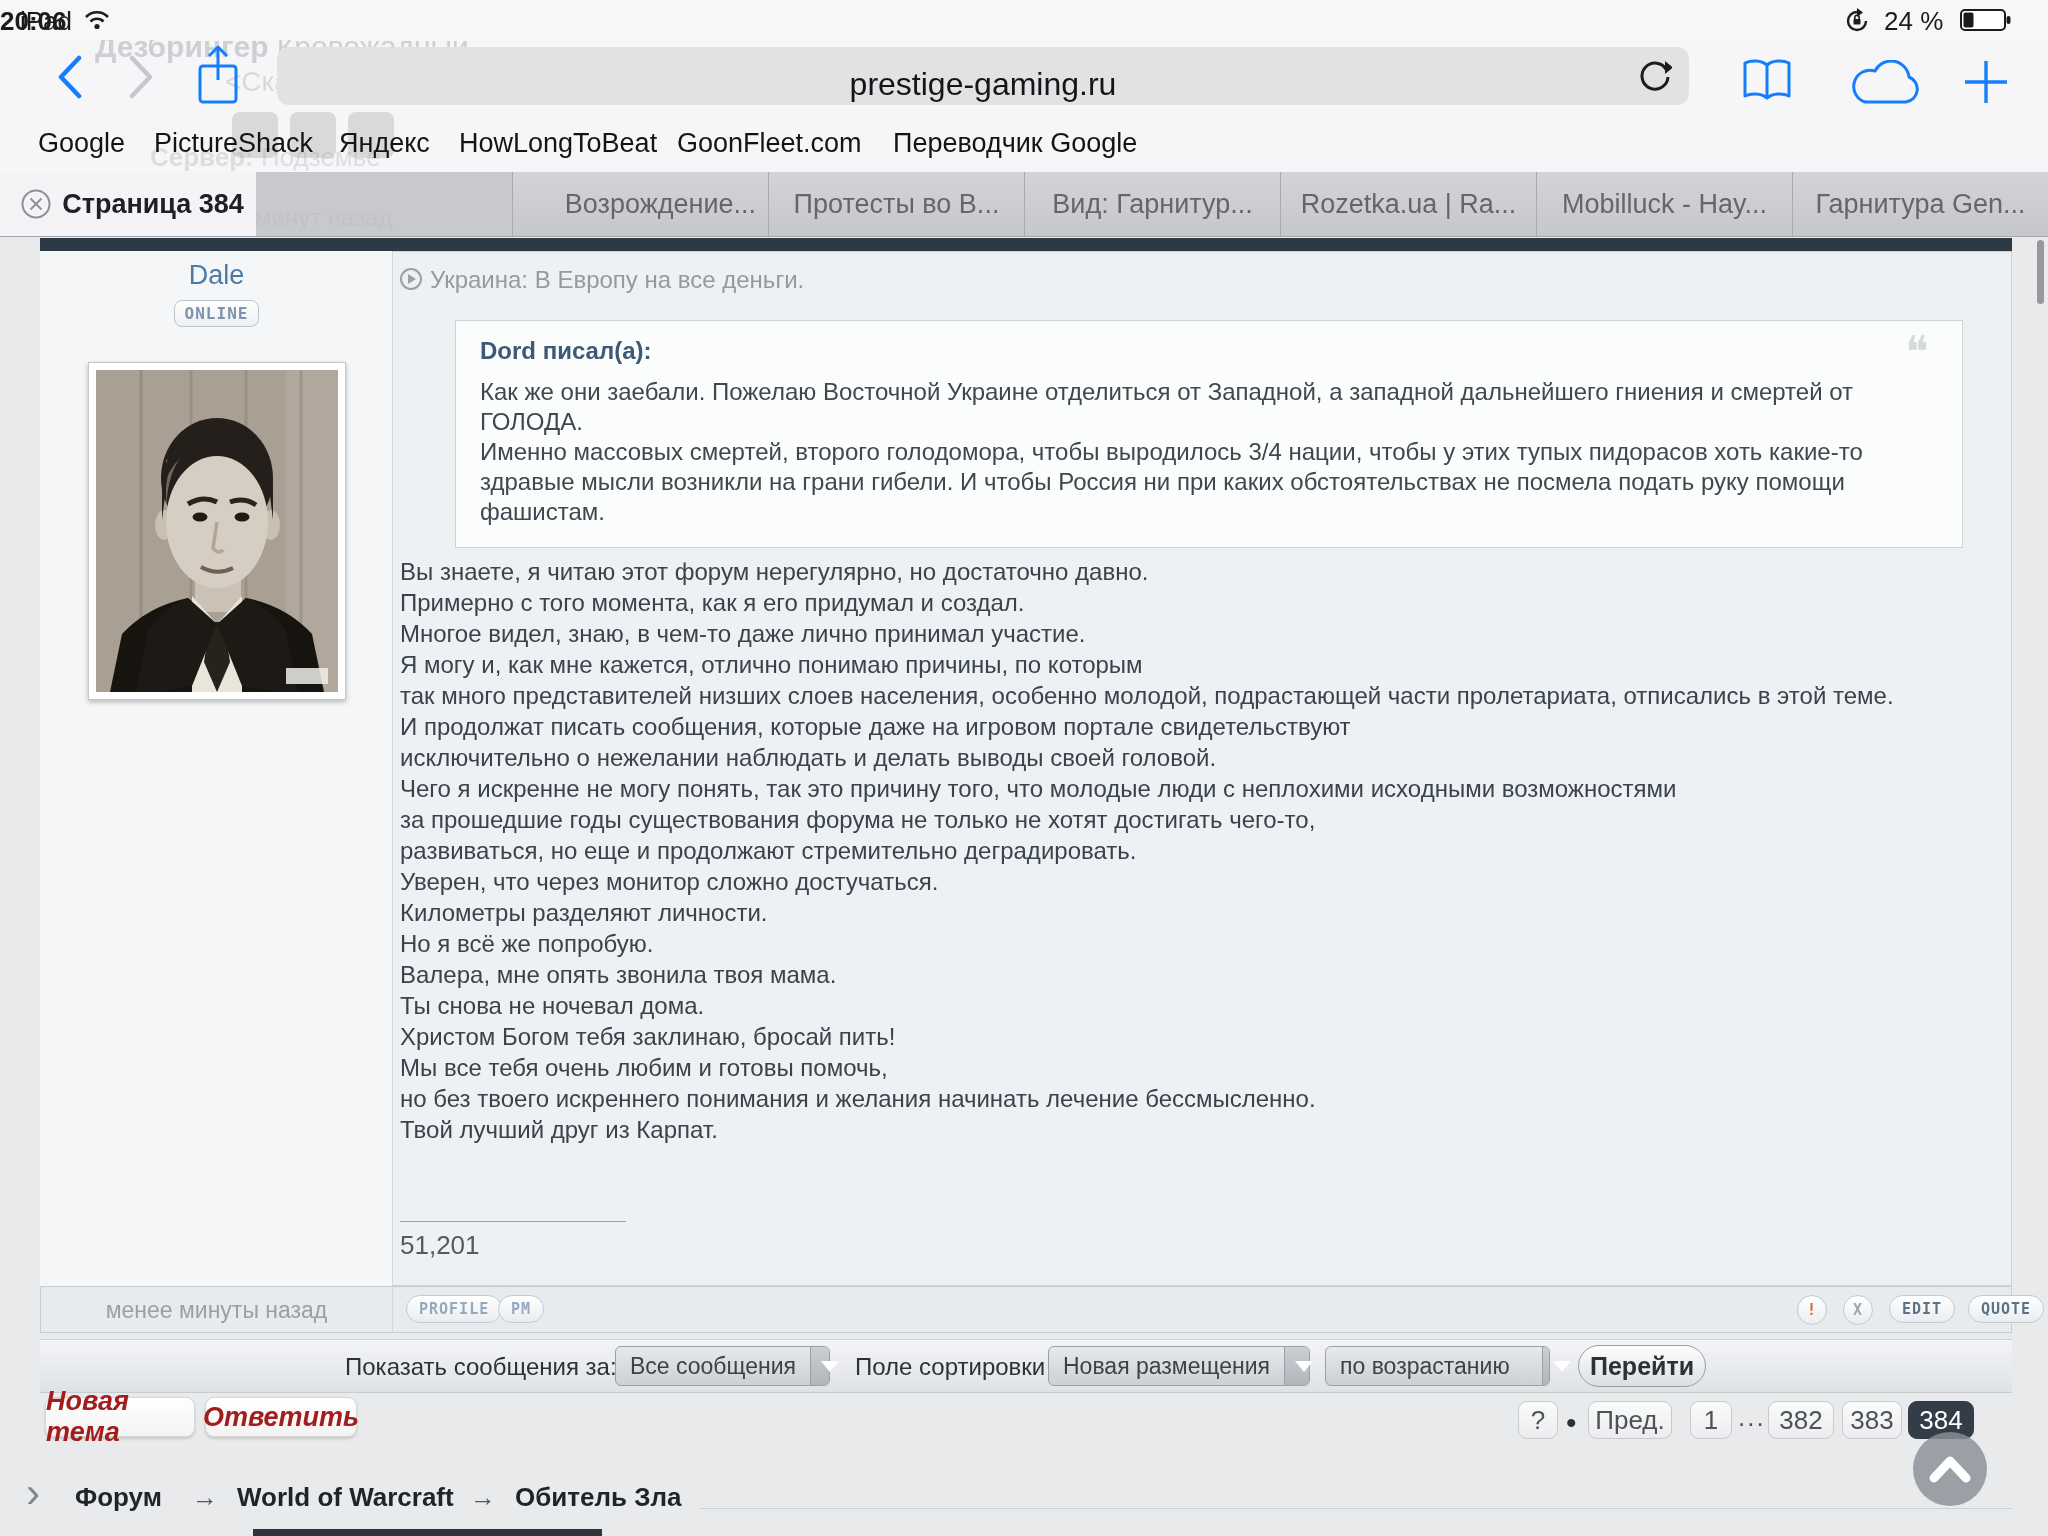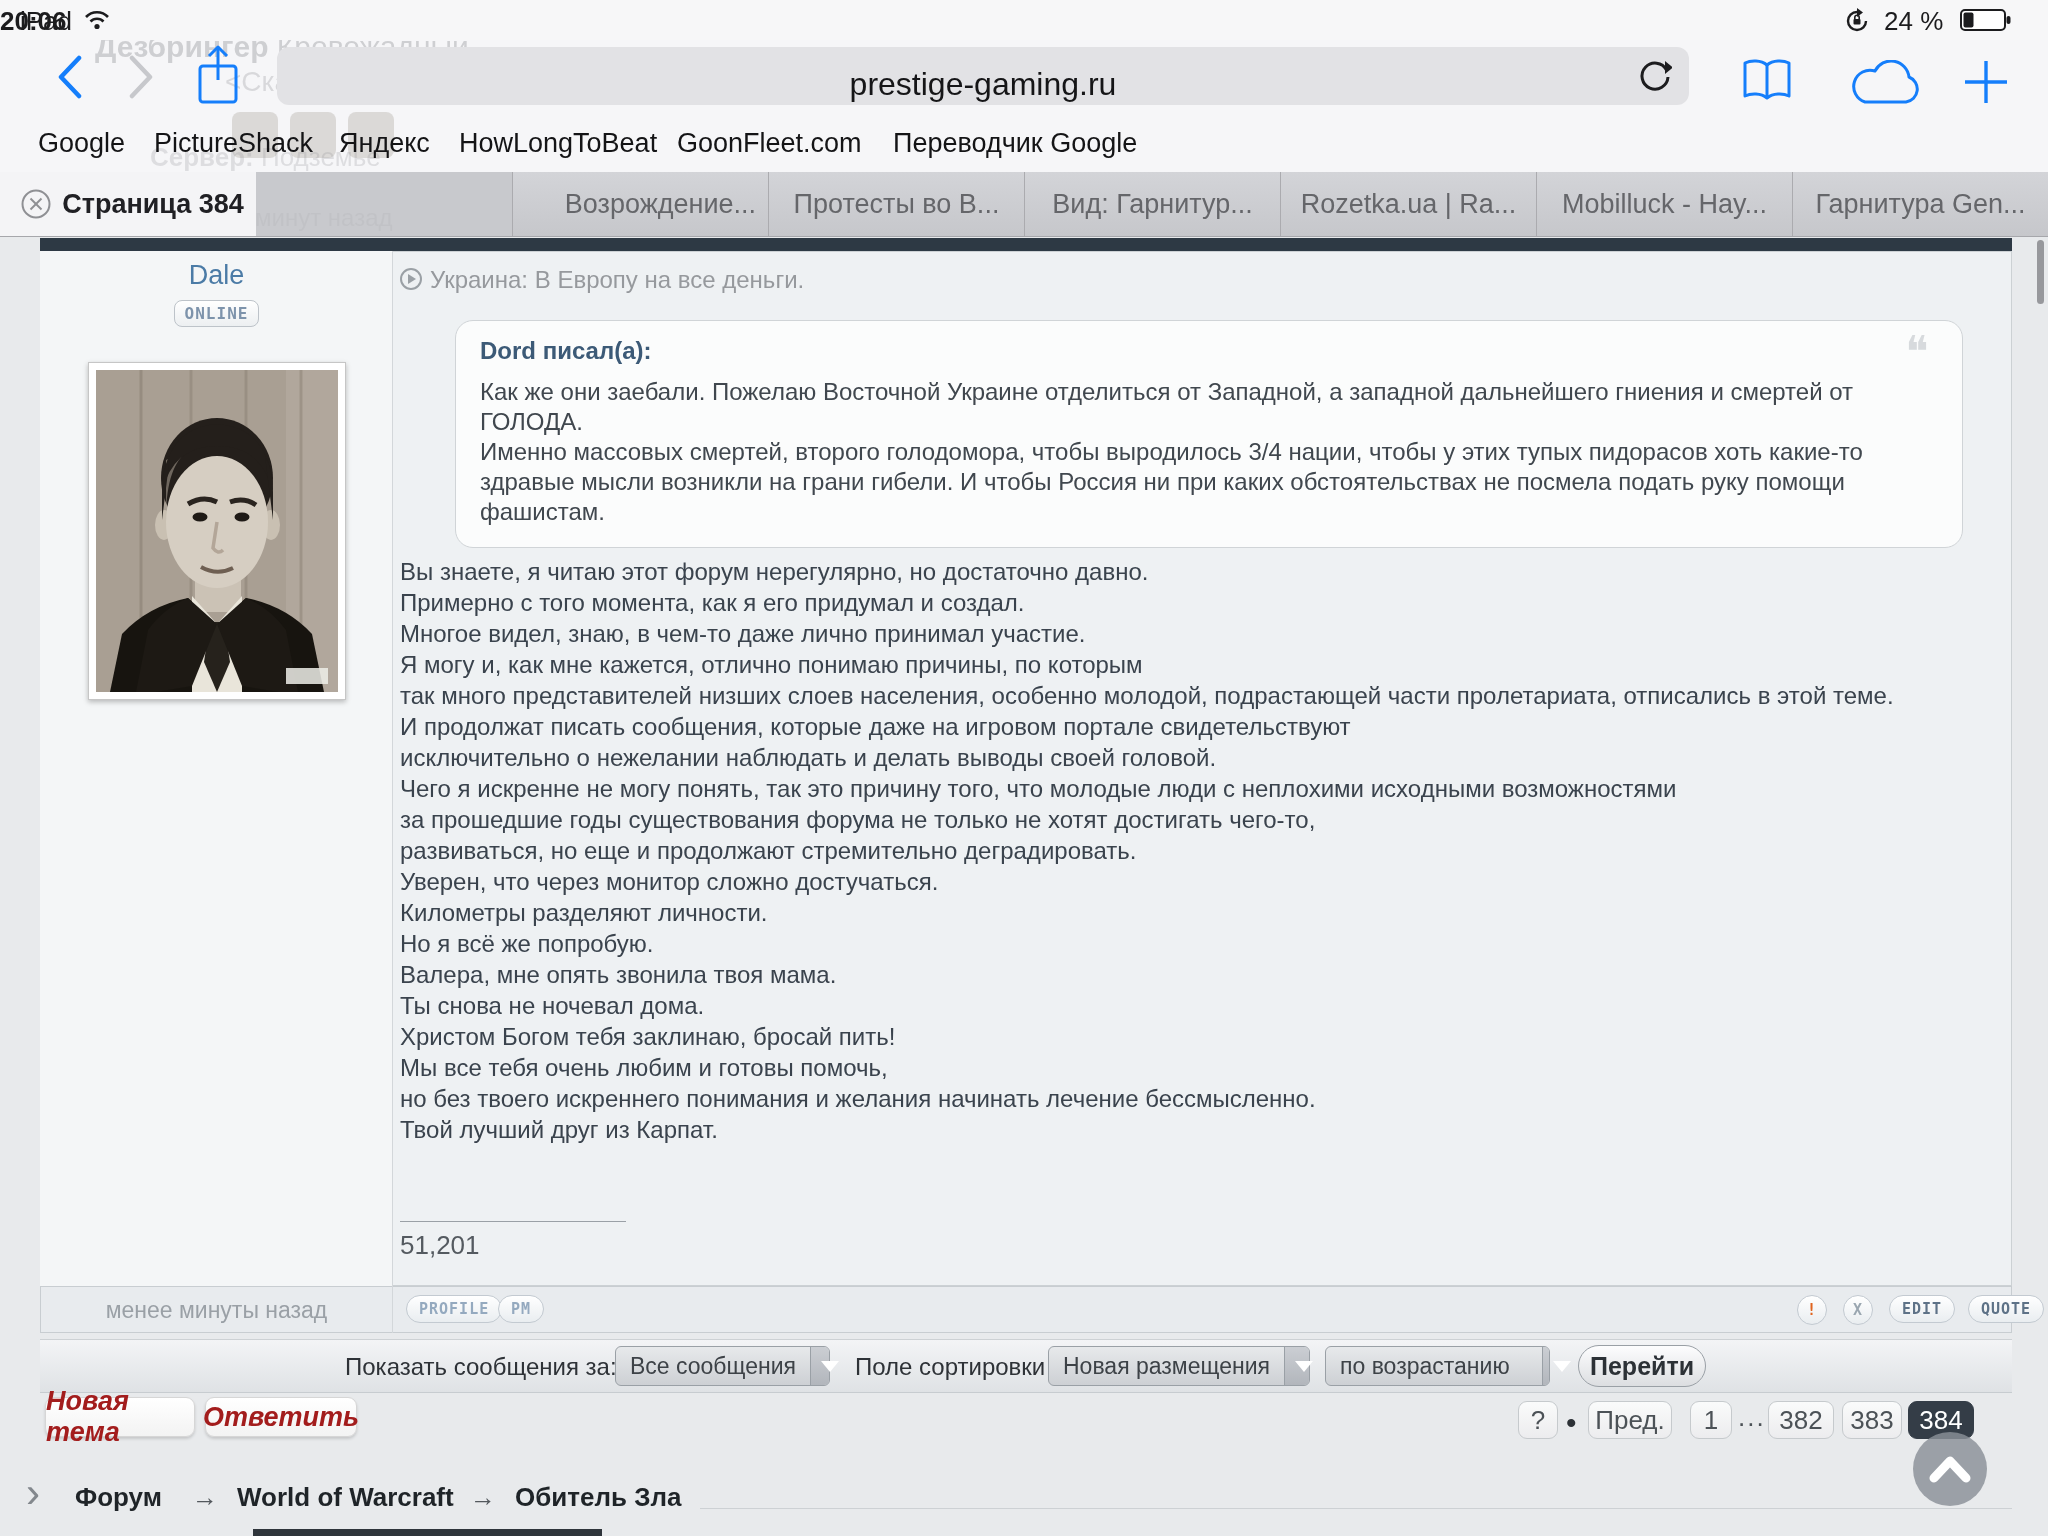--- a/index.html
+++ b/index.html
@@ -44,21 +44,21 @@
     color:#7d93ab;padding:3px 10px;}
   #avatarframe{left:88px;top:362px;width:258px;height:338px;background:#fff;border:1px solid #c6c6c6;
     box-shadow:0 2px 5px rgba(0,0,0,.25);padding:7px;box-sizing:border-box;}
 
   #threadtitle{left:430px;top:266px;font-size:24px;color:#96999d;}
   #titleicon{left:400px;top:268px;width:22px;height:22px;border:2px solid #9aa0a5;border-radius:50%;box-sizing:border-box;}
   #titleicon .tri{position:absolute;left:6px;top:4px;width:0;height:0;border-left:8px solid #9aa0a5;
     border-top:5px solid transparent;border-bottom:5px solid transparent;}
 
   #quotebox{left:455px;top:320px;width:1508px;box-sizing:border-box;padding:16px 24px 20px;
-    background:#fbfcfc;border:1px solid #d0d4d7;border-radius:18px;}
+    background:#fbfcfc;border:1px solid #d0d4d7;border-radius:0;}
   #quotehead{font-size:24px;font-weight:bold;color:#3c5a77;}
   #quotetext{margin-top:12px;font-size:24px;line-height:30px;color:#40474e;white-space:pre-line;max-width:1430px;}
   #qmark{left:1905px;top:326px;font-size:44px;color:#d7dadd;font-family:"DejaVu Sans",sans-serif;}
 
   #postbody{left:400px;top:556px;width:1570px;font-size:24px;line-height:31px;color:#3a434d;white-space:pre-line;}
   #sigline{left:400px;top:1221px;width:226px;border-top:1px solid #9aa0a6;}
   #signum{left:400px;top:1230px;font-size:26px;color:#545a60;}
 
   #bottomrow{left:40px;top:1286px;width:1972px;height:47px;background:#e8ebee;
     border:1px solid #c8cdd1;box-sizing:border-box;}

